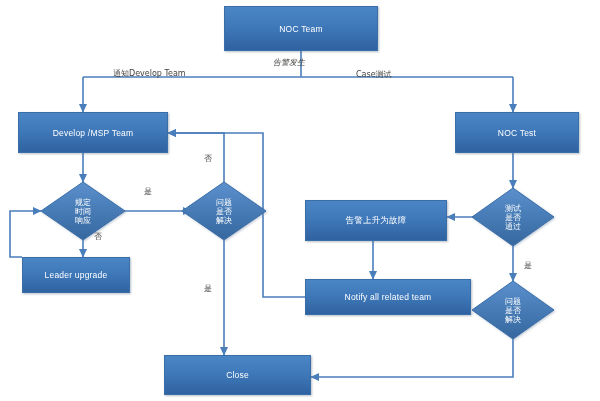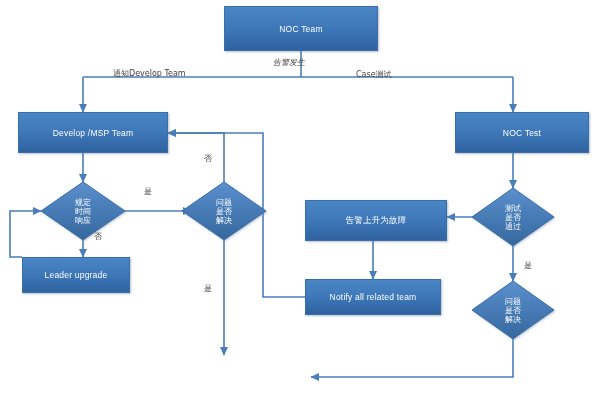--- a/index.html
+++ b/index.html
@@ -132,36 +132,39 @@
   </svg>
 
   <div class="node box" style="left:224px; top:6px; width:154px; height:45px;">
     <span>NOC Team</span>
   </div>
 
   <div class="node box" style="left:18px; top:112px; width:150px; height:41px;">
     <span>Develop /MSP Team</span>
   </div>
 
-  <div class="node box" style="left:455px; top:112px; width:134px; height:41px;">
+  <div class="node box" style="left:455px; top:112px; width:124px; height:41px;">
     <span>NOC Test</span>
   </div>
 
   <div class="node box" style="left:22px; top:257px; width:108px; height:36px;">
     <span>Leader upgrade</span>
   </div>
 
   <div class="node box" style="left:305px; top:200px; width:142px; height:41px; font-family:'DejaVu Sans',sans-serif;">
     <span>告警上升为故障</span>
   </div>
 
-  <div class="node box" style="left:305px; top:279px; width:136px; height:36px;">
+  <div class="node box" style="left:305px; top:279px; width:166px; height:36px;">
     <span>Notify all related team</span>
   </div>
 
+  <div class="node box" style="left:164px; top:355px; width:147px; height:40px;">
+    <span>Close</span>
+  </div>
 
   <div class="diamond-wrap" style="left:41px; top:182px; width:84px; height:58px;">
     <div class="diamond-label" style="font-family:Liberation Mono, monospace;">
       <span>规定</span>
       <span>时间</span>
       <span>响应</span>
     </div>
   </div>
 
   <div class="diamond-wrap" style="left:182px; top:182px; width:84px; height:58px;">

